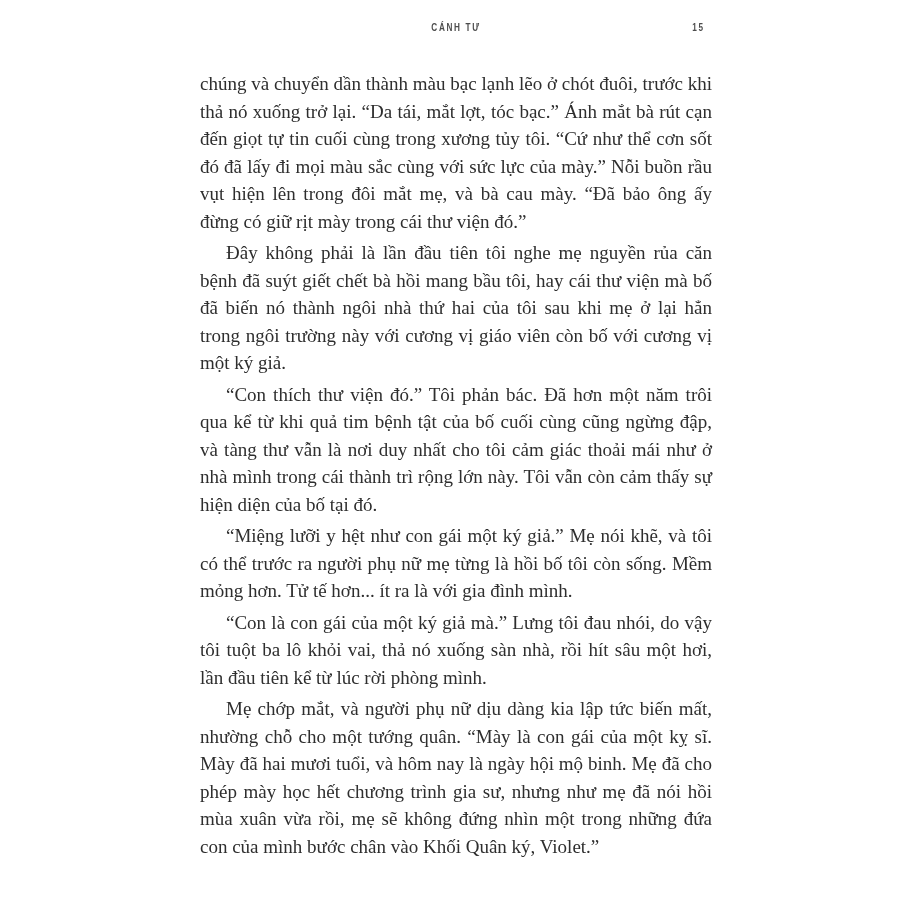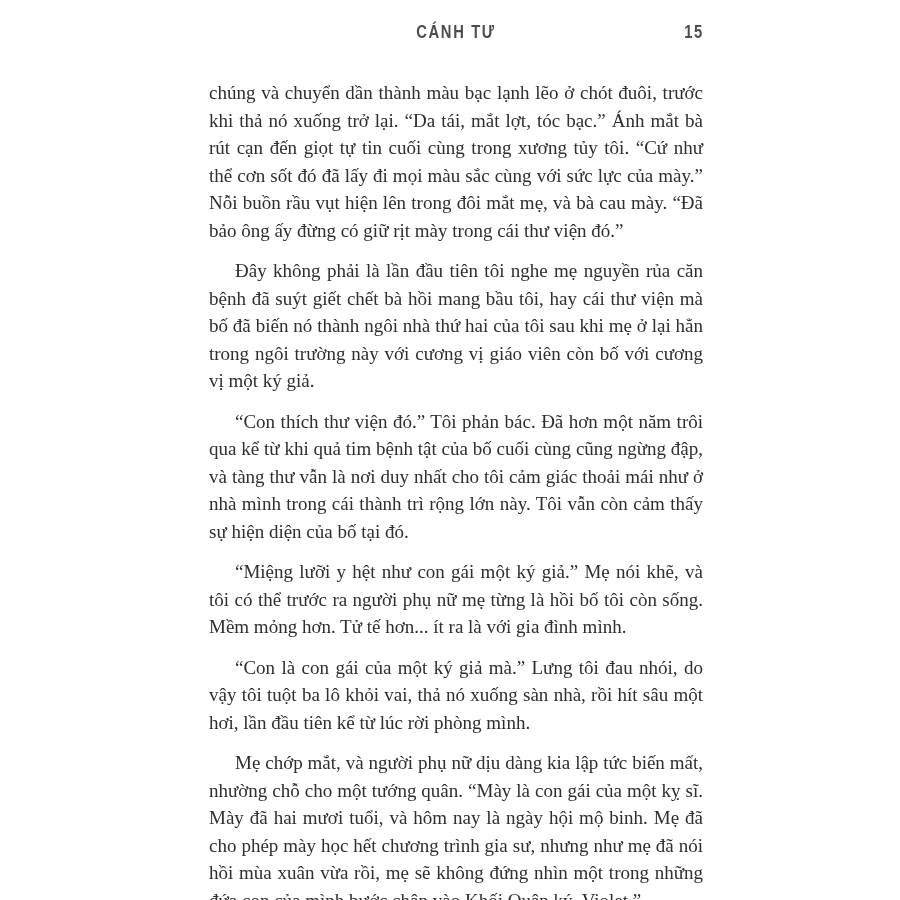--- a/index.html
+++ b/index.html
@@ -20,21 +20,21 @@
     inset: 0;
     background: #ffffff;
   }
   .running-head {
     position: absolute;
     top: 22px;
     left: 196px;
     width: 520px;
     height: 20px;
     font-family: "Liberation Sans", sans-serif;
-    font-size: 18px;
+    font-size: 10px;
     font-weight: bold;
     letter-spacing: 2px;
     color: #4d4d4d;
   }
   .running-head .title {
     position: absolute;
     left: 0;
     right: 0;
     text-align: center;
     transform: scaleX(0.82);
@@ -45,21 +45,21 @@
     top: 0;
     transform: scaleX(0.82);
   }
   .text-block {
     position: absolute;
     top: 66px;
     left: 196px;
     width: 520px;
   }
   .text-block p {
-    margin: 13px;
+    margin: 4px;
     font-size: 19px;
     line-height: 27.5px;
     text-align: justify;
     text-justify: inter-word;
   }
   .text-block p.indent {
     text-indent: 26px;
   }
 </style>
 </head>

